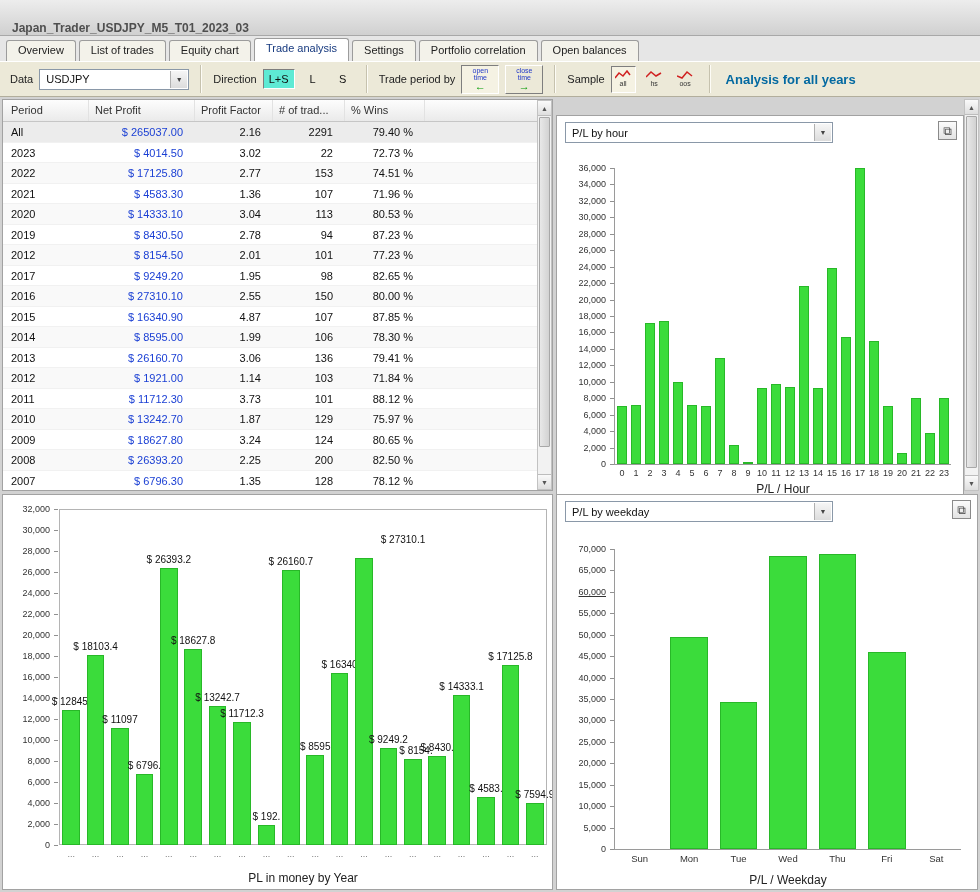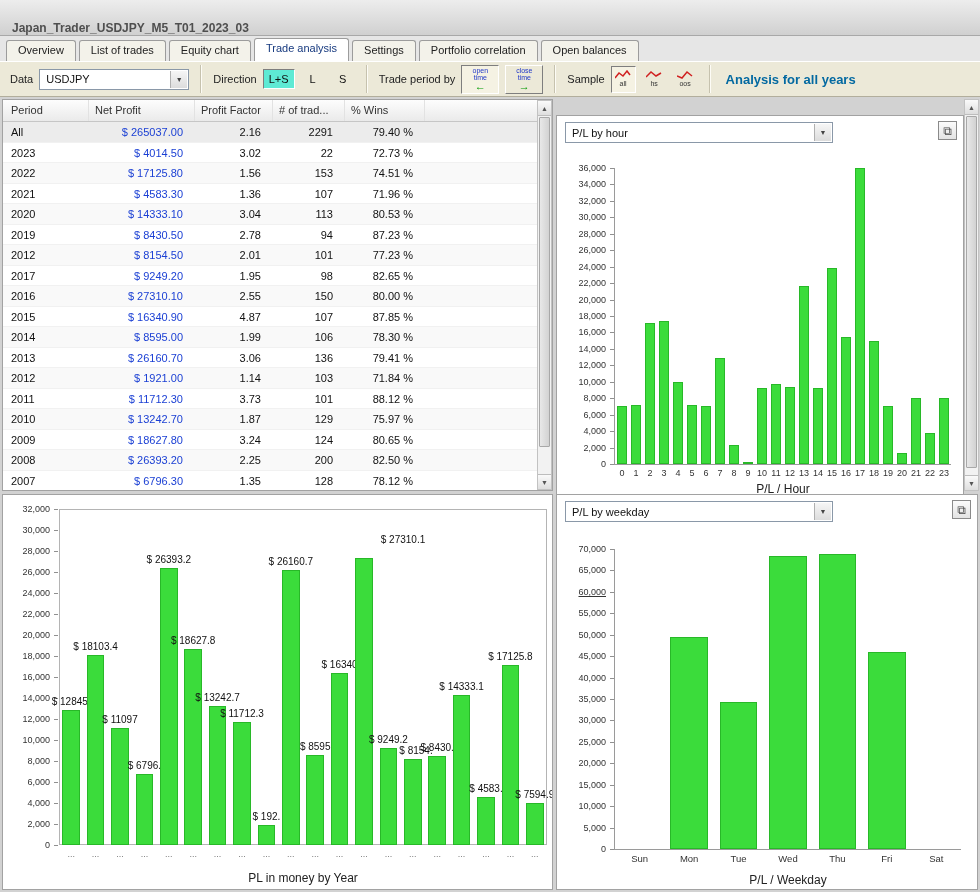--- a/index.html
+++ b/index.html
@@ -179,21 +179,21 @@
         <div class="tr">
           <div class="td c0">2023</div>
           <div class="td c1 num blue">$ 4014.50</div>
           <div class="td c2 num">3.02</div>
           <div class="td c3 num">22</div>
           <div class="td c4 num">72.73 %</div>
         </div>
         <div class="tr alt">
           <div class="td c0">2022</div>
           <div class="td c1 num blue">$ 17125.80</div>
-          <div class="td c2 num">1.56</div>
+          <div class="td c2 num">2.77</div>
           <div class="td c3 num">153</div>
           <div class="td c4 num">74.51 %</div>
         </div>
         <div class="tr">
           <div class="td c0">2021</div>
           <div class="td c1 num blue">$ 4583.30</div>
           <div class="td c2 num">1.36</div>
           <div class="td c3 num">107</div>
           <div class="td c4 num">71.96 %</div>
         </div>

